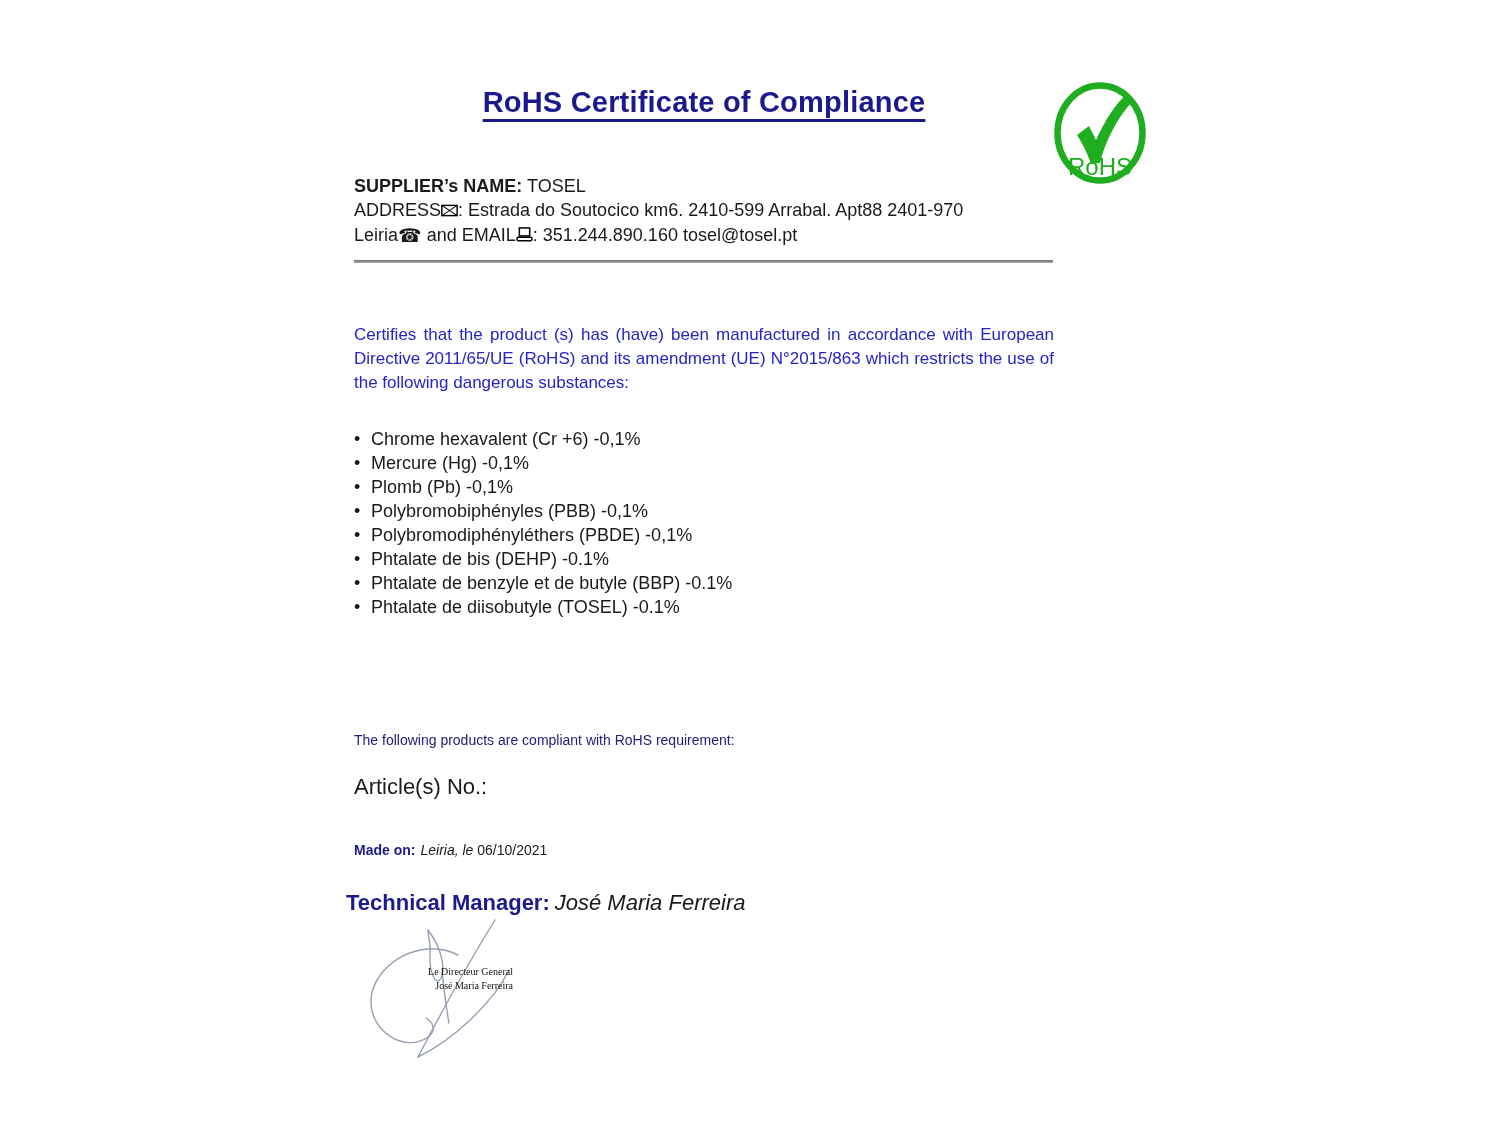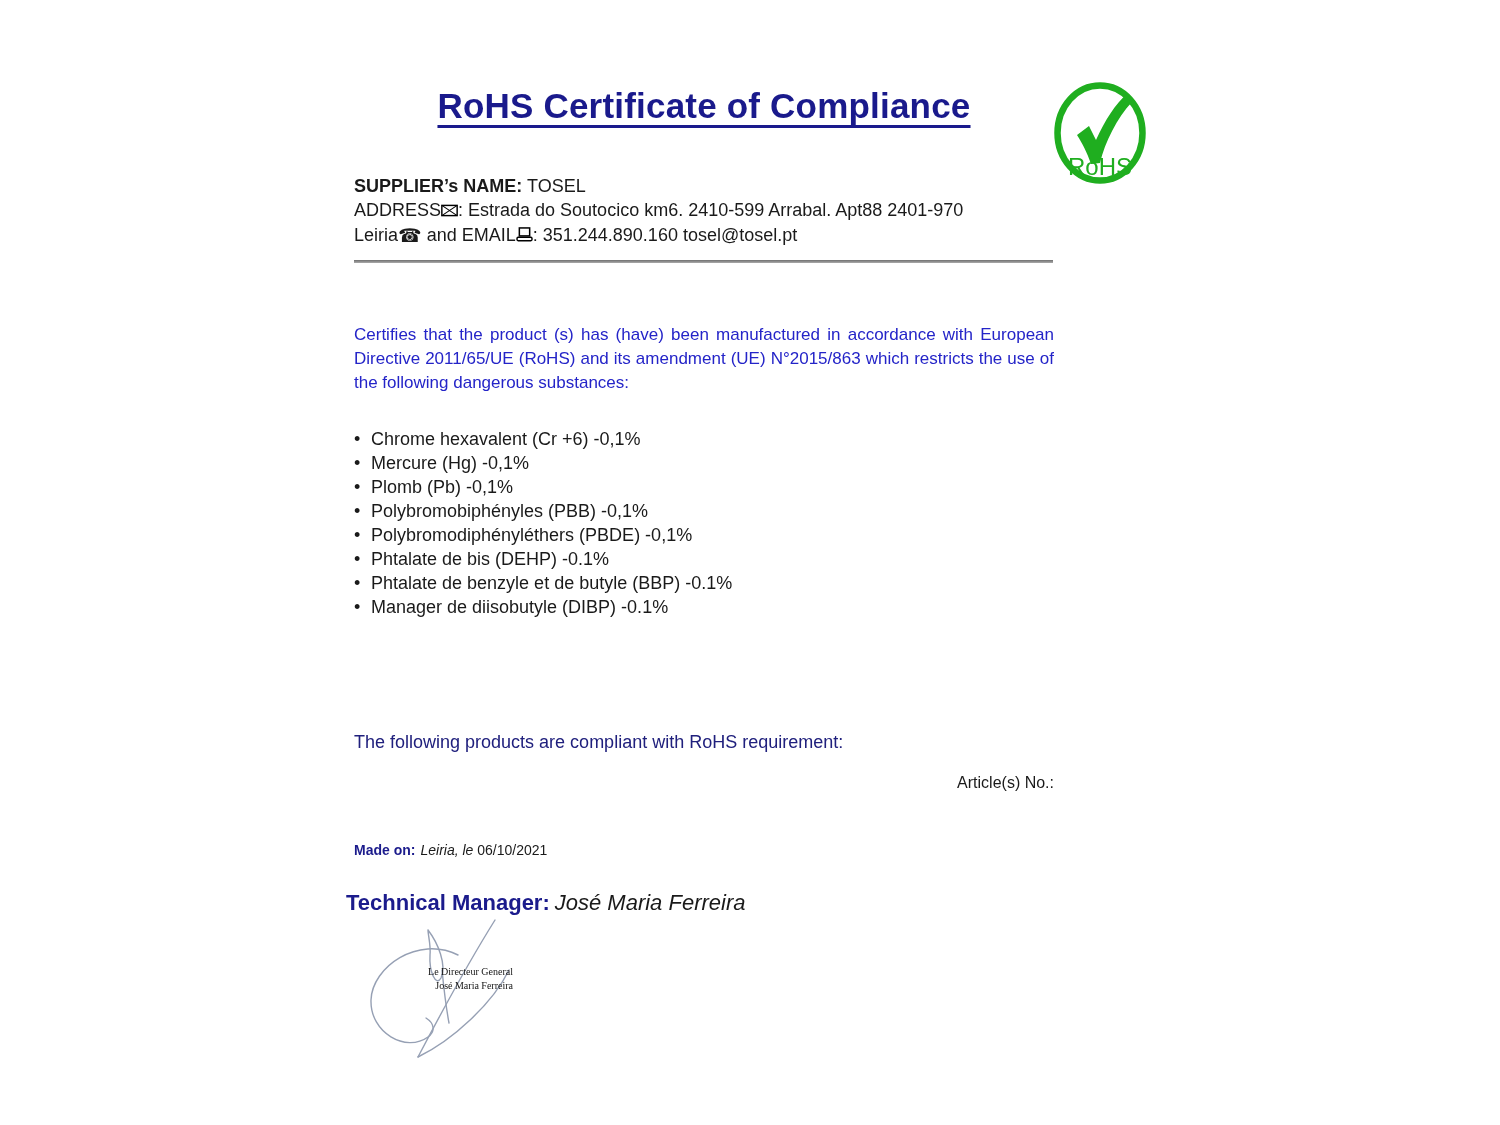--- a/index.html
+++ b/index.html
@@ -3,21 +3,21 @@
 <meta charset="utf-8">
 <style>
   html,body { margin:0; padding:0; background:#ffffff; }
   .page {
     position:relative; width:1500px; height:1125px; background:#ffffff;
     font-family:"Liberation Sans", sans-serif; color:#1a1a1a; overflow:hidden;
   }
   
   .title-wrap { position:absolute; left:354px; top:86px; width:700px; text-align:center; }
   .doc-title {
-    display:inline-block; font-size:35px; font-weight:bold; color:#1a1a8c;
+    display:inline-block; font-size:29px; font-weight:bold; color:#1a1a8c;
     text-decoration:underline; text-decoration-thickness:3px; text-underline-offset:7px;
     letter-spacing:0.2px;
   }
   
   .logo { position:absolute; left:1052px; top:80px; width:96px; height:108px; }
   
   .supplier { position:absolute; left:354px; top:174px; width:710px; font-size:18px; line-height:24px; }
   .supplier .lbl-bold { font-weight:bold; }
   .inline-icon { display:inline-block; vertical-align:-1px; }
   .phone-glyph { font-size:19px; line-height:18px; vertical-align:-1px; }
@@ -29,22 +29,22 @@
   
   .statement {
     position:absolute; left:354px; top:306px; width:700px;
     color:#2424c8; font-size:17px; line-height:24px; text-align:justify;
   }
   
   .substances { position:absolute; left:354px; top:427px; width:700px; margin:0; padding:0; list-style:none; font-size:18px; line-height:24px; }
   .substances li { position:relative; padding-left:17px; }
   .substances li::before { content:"\2022"; position:absolute; left:0; top:0; }
   
-  .compliance { position:absolute; left:354px; top:732px; width:700px; color:#20207d; font-size:18px; }
-  .article { position:absolute; left:354px; top:774px; width:700px; color:#1a1a1a; font-size:16px;text-align:right; }
+  .compliance { position:absolute; left:354px; top:732px; width:700px; color:#20207d; font-size:14px; }
+  .article { position:absolute; left:354px; top:774px; width:700px; color:#1a1a1a; font-size:22px; }
   .made-on { position:absolute; left:354px; top:842px; width:700px; font-size:14px; }
   .tech-mgr { position:absolute; left:346px; top:890px; width:700px; font-size:22px; }
   .navy-bold { font-weight:bold; color:#1b1b8c; margin-right:5px; }
   .italic-sans { font-style:italic; }
   
   .signature { position:absolute; left:358px; top:915px; width:165px; height:150px; }
   .sig-svg { position:absolute; left:0; top:0; }
   .sig-text {
     position:absolute; left:20px; top:50px; width:135px; text-align:right;
     font-family:"Liberation Serif", serif; font-size:10px; line-height:14px; color:#141414;
@@ -91,21 +91,21 @@
   <p class="statement">Certifies that the product (s) has (have) been manufactured in accordance with European Directive 2011/65/UE (RoHS) and its amendment (UE) N°2015/863 which restricts the use of the following dangerous substances:</p>
 
   <ul class="substances">
     <li>Chrome hexavalent (Cr +6) -0,1%</li>
     <li>Mercure (Hg) -0,1%</li>
     <li>Plomb (Pb) -0,1%</li>
     <li>Polybromobiphényles (PBB) -0,1%</li>
     <li>Polybromodiphényléthers (PBDE) -0,1%</li>
     <li>Phtalate de bis (DEHP) -0.1%</li>
     <li>Phtalate de benzyle et de butyle (BBP) -0.1%</li>
-    <li>Manager de diisobutyle (DIBP) -0.1%</li>
+    <li>Phtalate de diisobutyle (TOSEL) -0.1%</li>
   </ul>
 
   <div class="compliance">The following products are compliant with RoHS requirement:</div>
   <div class="article">Article(s) No.:</div>
 
   <div class="made-on">
     <span class="navy-bold">Made on:</span><span class="italic-sans">Leiria, le</span>
     <span>06/10/2021</span>
   </div>
 

